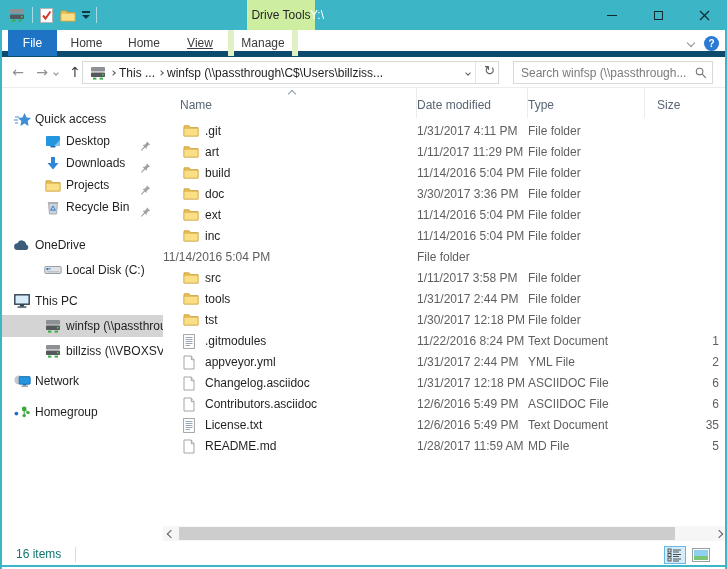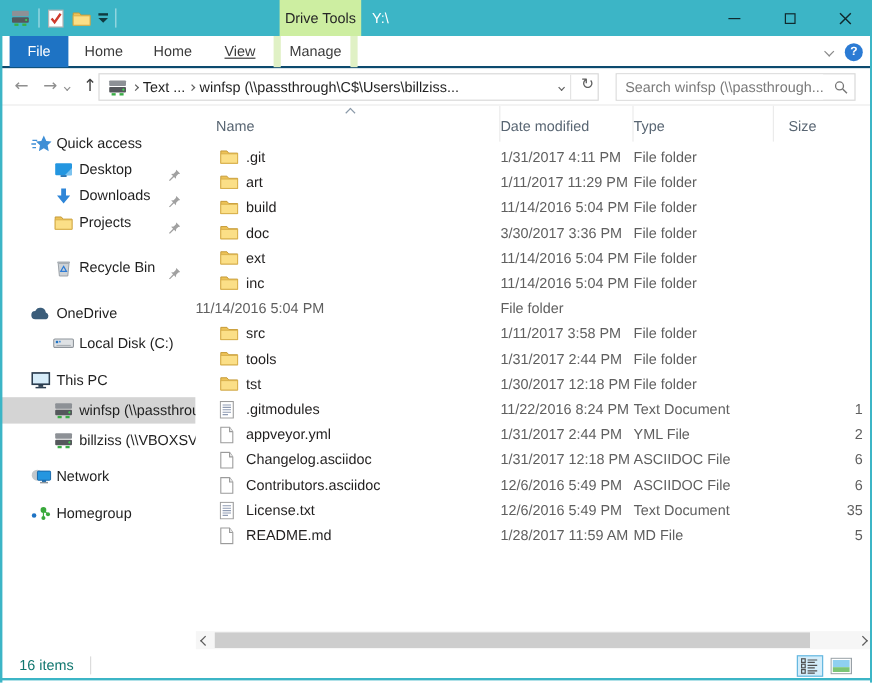--- a/index.html
+++ b/index.html
@@ -7,30 +7,30 @@
     font-family:"Liberation Sans","DejaVu Sans",sans-serif; font-size:12px; color:#1f1f1f; }
   .window { position:relative; width:727px; height:569px; background:#fff; }
 
   
   .titlebar { position:relative; height:30px; background:#3cb5c6; display:flex; align-items:center; }
   .qat { display:flex; align-items:center; gap:6px; padding-left:8px; }
   .qat-sep { width:1px; height:16px; background:rgba(255,255,255,.55); }
   .qat-drop { display:flex; flex-direction:column; align-items:center; gap:2px; }
   .qat-drop .bar { width:8px; height:2px; background:#103a40; }
   .qat-drop .tri { width:0; height:0; border-left:4px solid transparent; border-right:4px solid transparent; border-top:4px solid #103a40; }
-  .ctx-group { position:absolute; left:233px; top:0; width:68px; height:30px; background:#cdeea1;
+  .ctx-group { position:absolute; left:247px; top:0; width:68px; height:30px; background:#cdeea1;
     display:flex; align-items:center; justify-content:center; color:#262626; }
   .win-title { position:absolute; left:310px; top:0; height:30px; line-height:30px; color:#fff; }
   .caption { position:absolute; right:0; top:0; height:30px; display:flex; }
   .cap-btn { width:46px; height:30px; display:flex; align-items:center; justify-content:center; }
   .glyph-min { width:10px; height:1px; background:#102a2e; }
   .glyph-max { width:9px; height:9px; border:1px solid #102a2e; }
 
   
-  .tabrow { position:relative; height:27px; background:#fff; border-bottom:2px solid #0c4a6e; display:flex; padding-left:8px; }
+  .tabrow { position:relative; height:27px; background:#fff; border-bottom:6px solid #0c4a6e; display:flex; padding-left:8px; }
   .tab { height:26px; line-height:26px; text-align:center; color:#3b3b3b; }
   .tab.active { background:#1e73c4; color:#fff; }
   .ctx-strip { width:6px; height:26px; background:#e0f1c5; }
   .tabrow-right { position:absolute; right:8px; top:0; height:26px; display:flex; align-items:center; gap:10px; }
   .help-btn { width:15px; height:15px; border-radius:50%; background:#2b7bd4; color:#fff; font-size:10px;
     font-weight:bold; display:flex; align-items:center; justify-content:center; }
   .chev { display:inline-block; width:6px; height:6px; border-right:1px solid #8a8a8a; border-bottom:1px solid #8a8a8a; transform:rotate(45deg); }
   .chev.up { transform:rotate(-135deg); border-color:#8a99a8; }
   .chev.right { transform:rotate(-45deg); width:4px; height:4px; border-color:#5f5f5f; }
   .chev.sm { width:4px; height:4px; }
@@ -49,21 +49,21 @@
   .search-box { position:absolute; left:513px; top:4px; width:200px; height:23px; border:1px solid #d9d9d9; }
   .search-box input { width:172px; height:21px; border:0; outline:none; padding-left:7px; font-size:12px;
     font-family:"Liberation Sans",sans-serif; color:#1f1f1f; }
   .search-box input::placeholder { color:#7a7a7a; opacity:1; }
   .mag { position:absolute; right:5px; top:5px; }
 
   
   .main { display:flex; height:455px; }
   .sidebar { width:163px; padding-top:20px; overflow:hidden; }
   .side-item { height:22px; line-height:22px; display:flex; align-items:center; white-space:nowrap; position:relative; }
-  .side-item.lv0 { padding-left:24px; }
+  .side-item.lv0 { padding-left:12px; }
   .side-item.lv1 { padding-left:43px; }
   .side-item.selected { background:#d4d4d4; }
   .side-item .ic { width:20px; display:inline-flex; justify-content:center; flex:none; }
   .side-item .lbl { margin-left:3px; }
   .pin { position:absolute; right:12px; top:6px; }
 
   .filepane { position:relative; flex:1; overflow:hidden; }
   .hdr { display:grid; grid-template-columns:254px 111px 117px 1fr; height:30px; color:#596673; }
   .hdr .hc { line-height:34px; padding-left:0; border-right:1px solid #ebebeb; position:relative; overflow:hidden; }
   .hdr .hc.c-name { padding-left:17px; }
@@ -179,21 +179,21 @@
       <span class="ic" id="addr-ic">
           <svg width="18" height="14" viewBox="0 0 18 14">
             <rect x="2" y="1" width="14" height="4.6" rx="0.8" fill="#8d9196"></rect>
             <rect x="2" y="6.4" width="14" height="4.6" rx="0.8" fill="#55585c"></rect>
             <circle cx="13.8" cy="8.7" r="0.9" fill="#3fd44f"></circle>
             <rect x="4" y="11.6" width="3.4" height="2" fill="#3aae46"></rect>
             <rect x="10.6" y="11.6" width="3.4" height="2" fill="#3aae46"></rect>
           </svg>
         </span>
       <span class="chev right"></span>
-      <span class="crumb">Text ...</span>
+      <span class="crumb">This ...</span>
       <span class="chev right"></span>
       <span class="crumb">winfsp (\\passthrough\C$\Users\billziss...</span>
       <span class="chev sm addr-caret" style="border-color:#5f5f5f;"></span>
       <span class="addr-div"></span>
       <span class="refresh">↻</span>
     </div>
 
     <div class="search-box">
       <input type="text" placeholder="Search winfsp (\\passthrough..." style="">
       <span class="mag">
@@ -245,21 +245,21 @@
             <svg width="16" height="13" viewBox="0 0 16 13">
               <path d="M1 1.8 h5.1 l1.5 1.8 H15 V12 H1 z" fill="#edc257" stroke="#c49a36" stroke-width="0.8" stroke-linejoin="round"></path>
               <rect x="1" y="4.2" width="14" height="7.8" fill="#fbdf87" stroke="#d9b04c" stroke-width="0.8"></rect>
             </svg>
           </span>
           <span class="lbl">Projects</span>
           <span class="pin"><svg width="11" height="11" viewBox="0 0 11 11">
               <path d="M6.3 0.8 L10.2 4.7 L8.6 5.1 L6.8 6.9 L6.6 9 L5 7.4 L1.6 10.8 L0.8 10.2 L4.2 6.6 L2.6 5 L4.7 4.8 L6.5 3 L6.9 1.4 z" fill="#8a8a8a" opacity="0.8"></path>
             </svg></span>
         </div>
-        <div class="side-item lv1" style="margin-top: 16px;">
+        <div class="side-item lv1" style="margin-top: 0px;">
           <span class="ic">
             <svg width="14" height="15" viewBox="0 0 14 15">
               <path d="M2.5 3.5 h9 l-1 10.5 h-7 z" fill="#cdd2d6" stroke="#9aa0a6" stroke-width="0.8"></path>
               <rect x="1.6" y="2" width="10.8" height="1.6" rx="0.8" fill="#aab0b5"></rect>
               <path d="M7 6 l2.4 4.2 h-4.8 z" fill="none" stroke="#2e7cd6" stroke-width="1"></path>
             </svg>
           </span>
           <span class="lbl">Recycle Bin</span>
           <span class="pin"><svg width="11" height="11" viewBox="0 0 11 11">
               <path d="M6.3 0.8 L10.2 4.7 L8.6 5.1 L6.8 6.9 L6.6 9 L5 7.4 L1.6 10.8 L0.8 10.2 L4.2 6.6 L2.6 5 L4.7 4.8 L6.5 3 L6.9 1.4 z" fill="#8a8a8a" opacity="0.8"></path>

